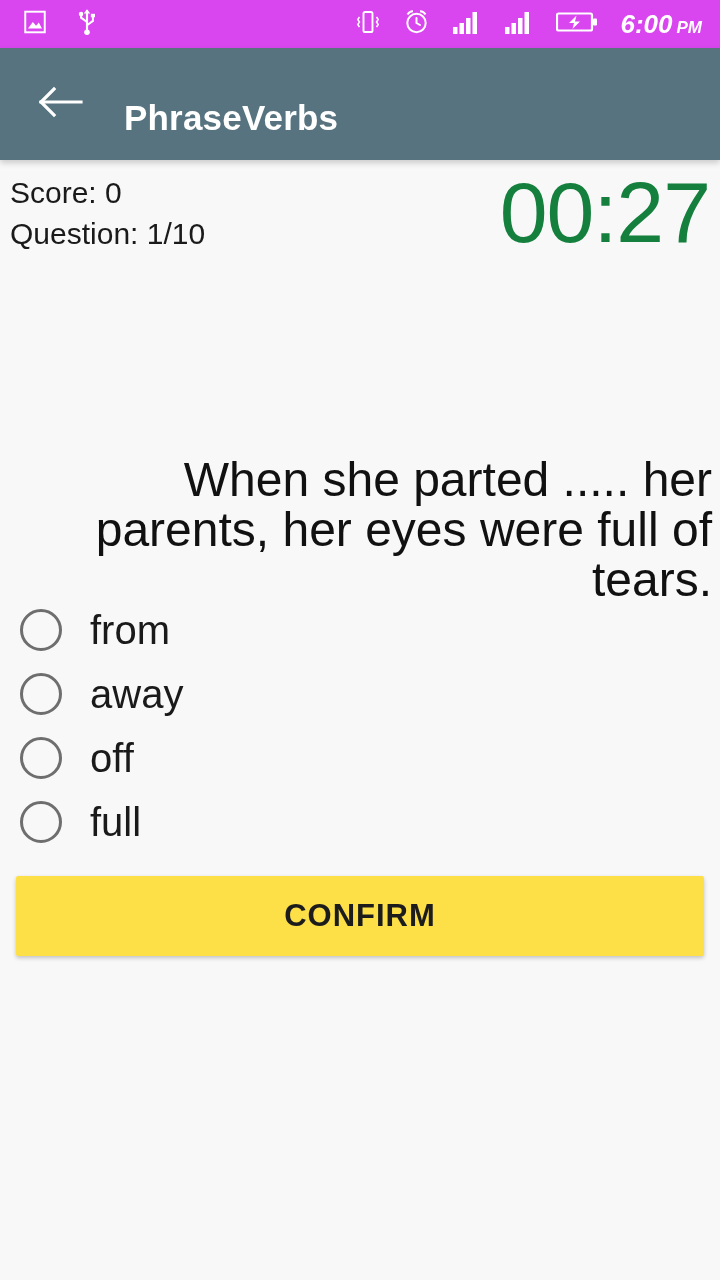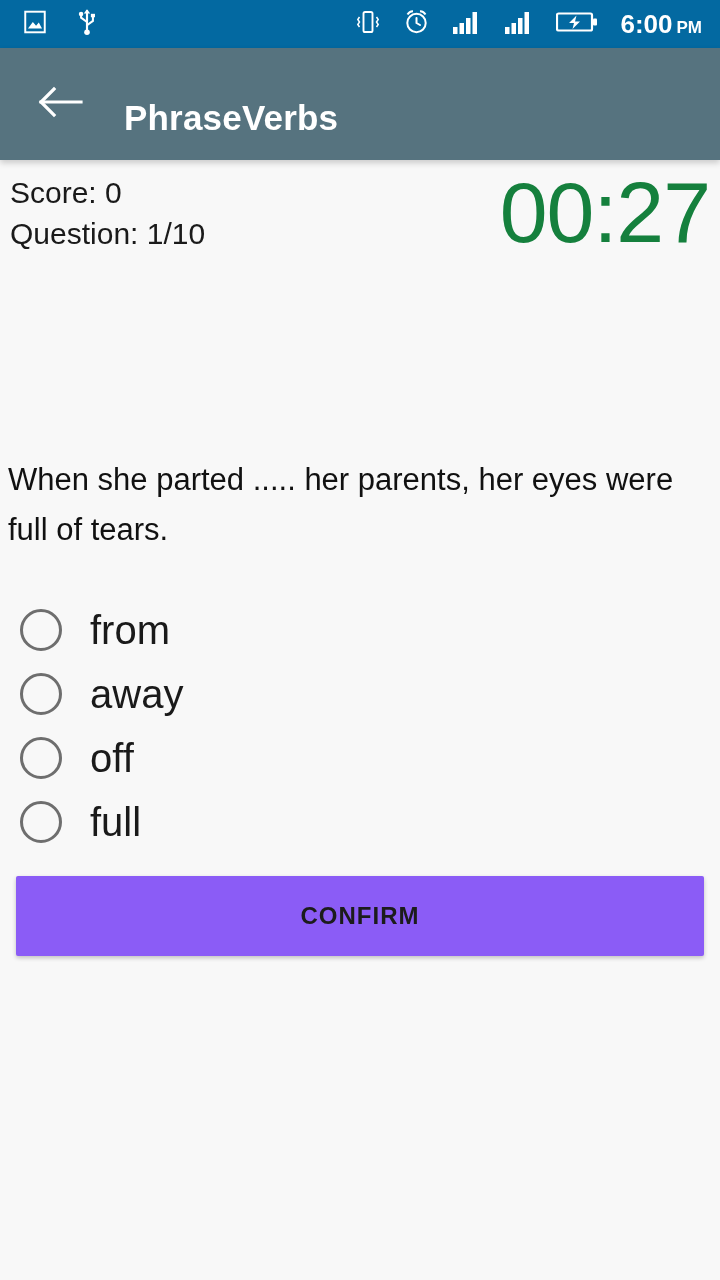--- a/index.html
+++ b/index.html
@@ -7,22 +7,22 @@
     width:720px; height:1280px;
     background:#f8f8f8;
     font-family:"Liberation Sans", sans-serif;
     overflow:hidden;
   }
   #screen { position:relative; width:720px; height:1280px; background:#f8f8f8; }
 
   
   .statusbar {
     position:absolute; top:0; left:0; width:720px; height:48px;
-    background:#0369a1;
-    display:flex; align-items:center;
+    background:#d946ef;
+    display:flex; align-items:center;font-style:italic;
   }
   .sb-left { display:flex; align-items:center; gap:26px; padding-left:22px; }
   .sb-right { margin-left:auto; display:flex; align-items:center; gap:22px; padding-right:18px; }
   .sb-icon { display:block; }
   .sb-time {
     color:#ffffff; font-size:26px; font-weight:bold;
     letter-spacing:0px; line-height:1; white-space:nowrap;
   }
   .sb-time .ampm { font-size:17px; font-weight:bold; margin-left:4px; }
 
@@ -57,46 +57,46 @@
   .stat-line { font-size:30px; line-height:41px; color:#1a1a1a; white-space:nowrap; }
 
   .timer {
     position:absolute; right:10px; top:-10px;
     font-size:86px; line-height:100px; color:#15803d;
     letter-spacing:-1px; white-space:nowrap;
   }
 
   .question {
     position:absolute; top:295px; left:8px; width:704px;
-    text-align:left;
-    font-size:31px; line-height:50px; color:#111111;
+    text-align:right;
+    font-size:48px; line-height:50px; color:#111111;
   }
 
   .options { position:absolute; top:438px; left:0; width:720px; }
   .option {
     display:flex; align-items:center;
     height:64px; padding-left:20px;
     cursor:pointer;
   }
   .radio {
     width:42px; height:42px; border-radius:50%;
     border:3.5px solid #6e6e6e; background:transparent;
     flex:0 0 auto;
   }
   .option-label {
     font-size:40px; color:#1a1a1a; margin-left:28px; line-height:1;
   }
 
   .confirm-wrap { position:absolute; top:716px; left:0; width:720px; padding:0 16px; }
   .confirm-btn {
     width:100%; height:80px;
-    background:#8b5cf6; border:none; border-radius:2px;
+    background:#fde047; border:none; border-radius:2px;
     box-shadow:0 2px 4px rgba(0,0,0,0.22);
     font-family:"Liberation Sans", sans-serif;
-    font-size:24px; font-weight:bold; letter-spacing:1px;
+    font-size:31px; font-weight:bold; letter-spacing:1px;
     color:#1c1c1c; cursor:pointer;
   }
 </style>
 </head>
 <body>
 
 <div id="screen">
 
   <div class="statusbar">
     <div class="sb-left">

